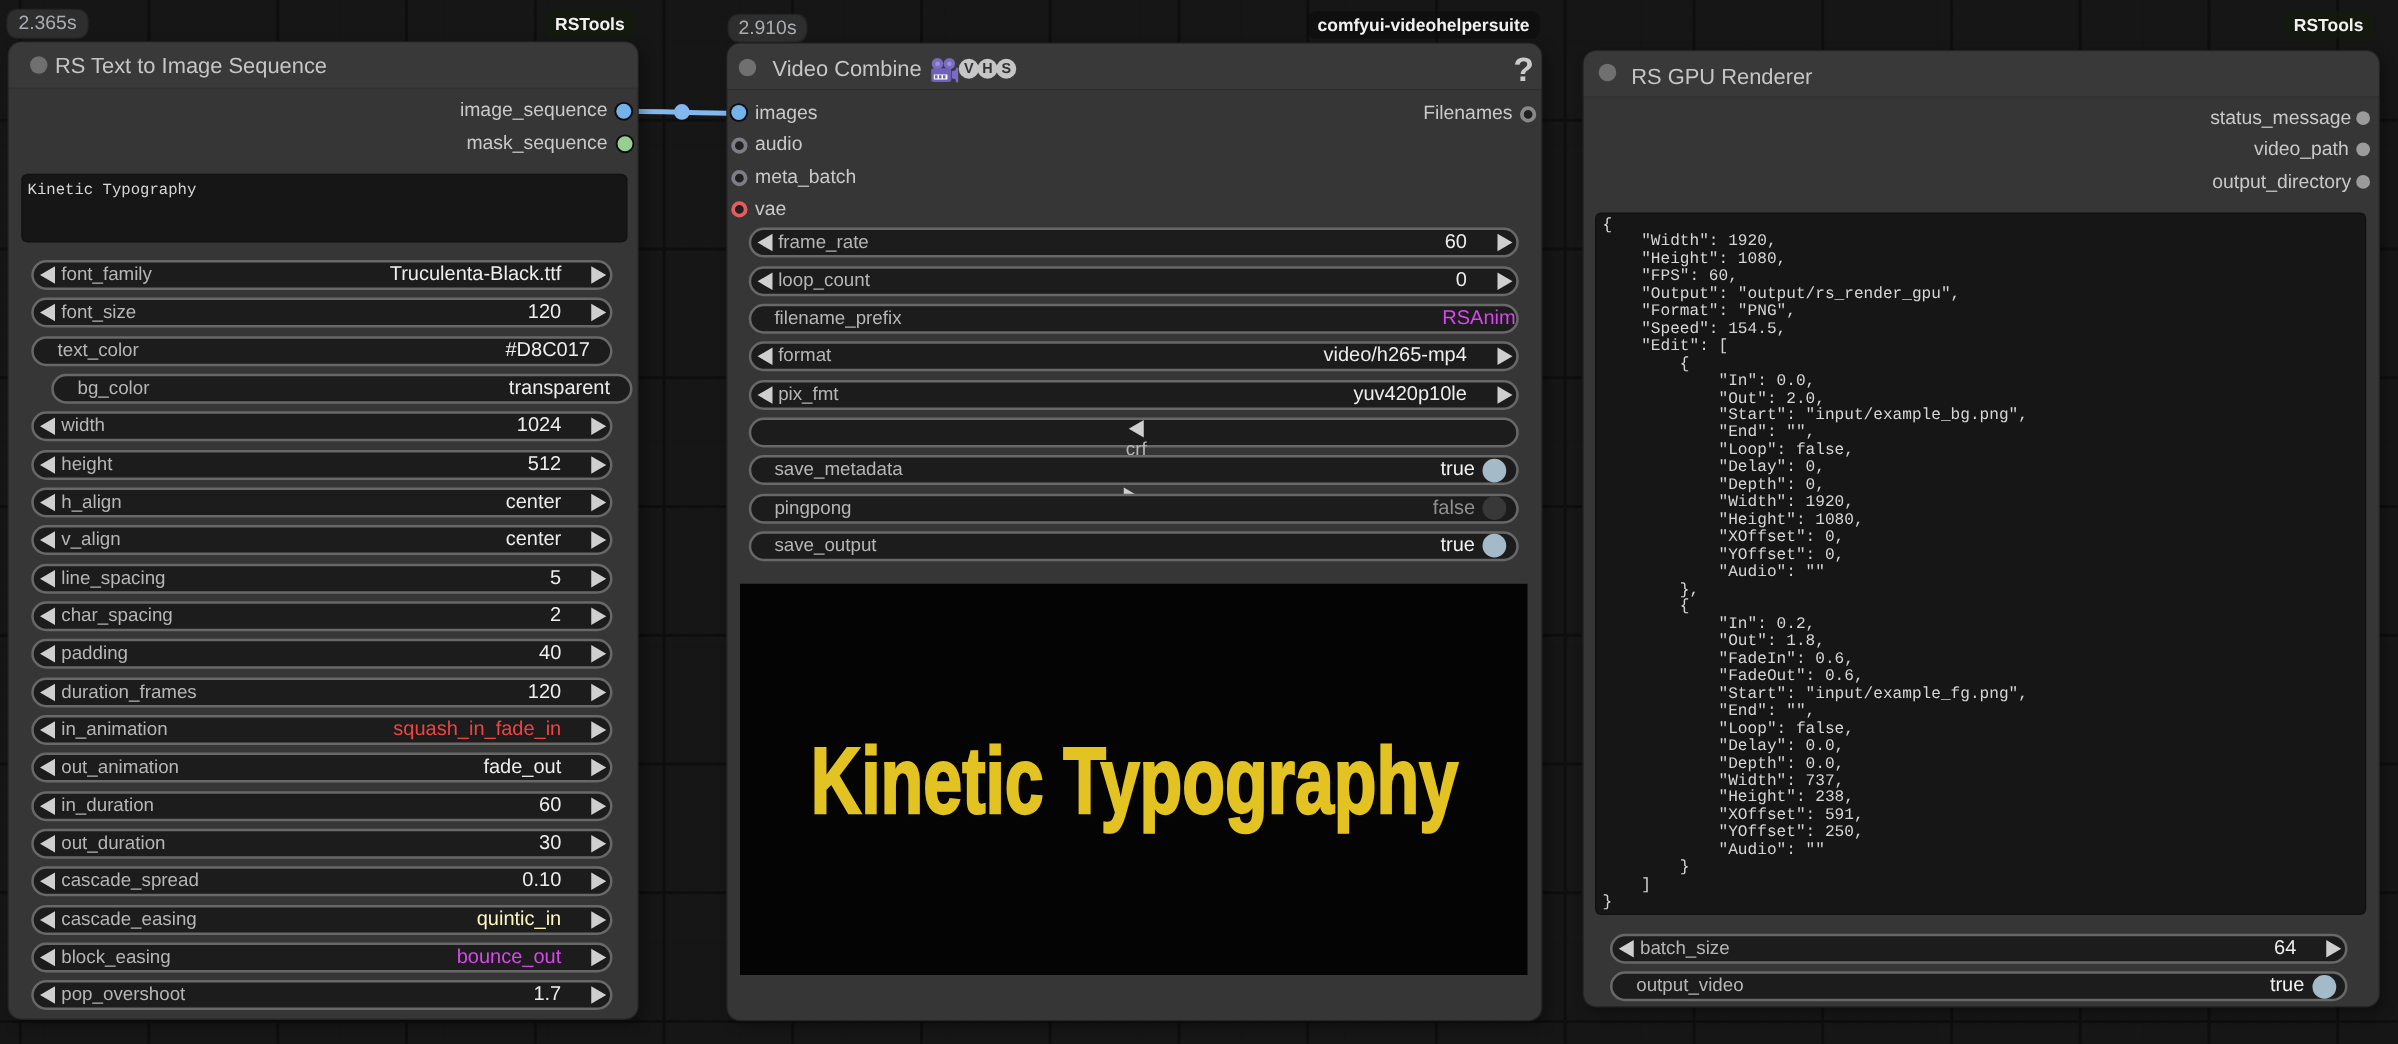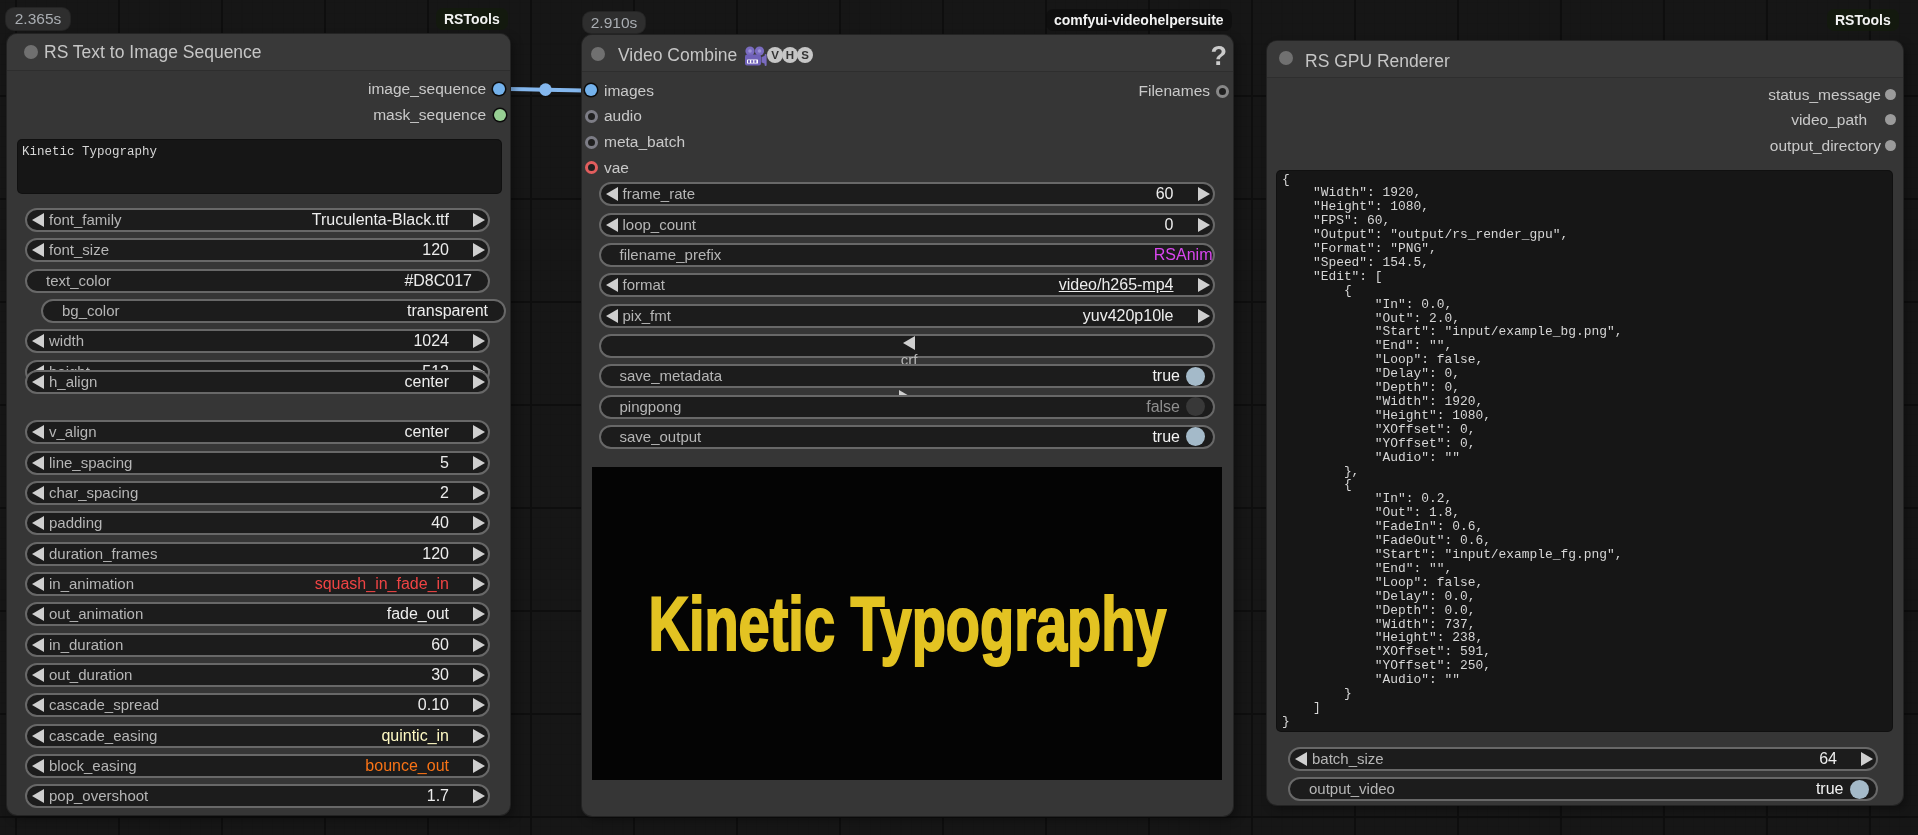--- a/index.html
+++ b/index.html
@@ -83,21 +83,21 @@
       <span class="lab" style="margin-left:5px;">width</span>
       <span class="val" style="color:#ededed;margin-right:24px;">1024</span>
       <span class="tr"></span>
     </div>
 <div class="w" style="left:18px;top:325.6px;width:465px;">
       <span class="tl"></span>
       <span class="lab" style="margin-left:5px;">height</span>
       <span class="val" style="color:#ededed;margin-right:24px;">512</span>
       <span class="tr"></span>
     </div>
-<div class="w" style="left:18px;top:336px;width:465px;">
+<div class="w" style="left:18px;top:356.0px;width:465px;">
       <span class="tl"></span>
       <span class="lab" style="margin-left:5px;">h_align</span>
       <span class="val" style="color:#ededed;margin-right:24px;">center</span>
       <span class="tr"></span>
     </div>
 <div class="w" style="left:18px;top:386.3px;width:465px;">
       <span class="tl"></span>
       <span class="lab" style="margin-left:5px;">v_align</span>
       <span class="val" style="color:#ededed;margin-right:24px;">center</span>
       <span class="tr"></span>
@@ -158,21 +158,21 @@
     </div>
 <div class="w" style="left:18px;top:689.6px;width:465px;">
       <span class="tl"></span>
       <span class="lab" style="margin-left:5px;">cascade_easing</span>
       <span class="val" style="color:#fef9c3;margin-right:24px;">quintic_in</span>
       <span class="tr"></span>
     </div>
 <div class="w" style="left:18px;top:719.9px;width:465px;">
       <span class="tl"></span>
       <span class="lab" style="margin-left:5px;">block_easing</span>
-      <span class="val" style="color:#f97316;margin-right:24px;">bounce_out</span>
+      <span class="val" style="color:#d946ef;margin-right:24px;">bounce_out</span>
       <span class="tr"></span>
     </div>
 <div class="w" style="left:18px;top:750.3px;width:465px;">
       <span class="tl"></span>
       <span class="lab" style="margin-left:5px;">pop_overshoot</span>
       <span class="val" style="color:#ededed;margin-right:24px;">1.7</span>
       <span class="tr"></span>
     </div>
 </div>
 <div class="badge" style="left:6px;top:8px;width:64px;height:22px;line-height:22px;">2.365s</div>
@@ -220,21 +220,21 @@
       <span class="val" style="color:#ededed;margin-right:24px;">0</span>
       <span class="tr"></span>
     </div>
 <div class="w" style="left:16.5px;top:208.0px;width:616px;">
       <span class="lab" style="margin-left:19px;">filename_prefix</span>
       <span class="val" style="color:#d946ef;">RSAnim</span>
     </div>
 <div class="w" style="left:16.5px;top:238.3px;width:616px;">
       <span class="tl"></span>
       <span class="lab" style="margin-left:5px;">format</span>
-      <span class="val" style="color:#ededed;margin-right:24px;text-decoration:underline;">video/h265-mp4</span>
+      <span class="val" style="color:#ededed;margin-right:24px;">video/h265-mp4</span>
       <span class="tr"></span>
     </div>
 <div class="w" style="left:16.5px;top:268.6px;width:616px;">
       <span class="tl"></span>
       <span class="lab" style="margin-left:5px;">pix_fmt</span>
       <span class="val" style="color:#ededed;margin-right:24px;">yuv420p10le</span>
       <span class="tr"></span>
     </div>
 <div class="w" style="left:16.5px;top:298.9px;width:616px;flex-direction:column;">
       <span class="tl"></span>
@@ -267,21 +267,21 @@
 </div>
 <div class="badge" style="left:583px;top:12px;width:62px;height:21px;line-height:21px;">2.910s</div>
 <div class="nbadge n2" style="left:1046px;top:9px;">comfyui-videohelpersuite</div>
 <div class="node" style="left:1267px;top:41px;width:636px;height:764px;">
 <div class="hdr"></div>
 <span class="hdot" style="left:12px;top:10px;"></span>
 <span class="title" style="left:38px;top:9.5px;">RS GPU Renderer</span>
 <span class="dot2" style="left:618.1px;top:48.0px;"></span>
 <span class="plab" style="right:22px;top:43.5px;">status_message</span>
 <span class="dot2" style="left:618.1px;top:73.4px;"></span>
-<span class="plab" style="right:36px;top:68.9px;">video_path</span>
+<span class="plab" style="right:24px;top:68.9px;">video_path</span>
 <span class="dot2" style="left:618.1px;top:99.1px;"></span>
 <span class="plab" style="right:22px;top:94.6px;">output_directory</span>
 <div class="ta" style="left:10px;top:130px;width:615px;height:560px;">
       <pre class="j" style="padding:1.5px 0 0 5px;line-height:13.9px;">{
     "Width": 1920,
     "Height": 1080,
     "FPS": 60,
     "Output": "output/rs_render_gpu",
     "Format": "PNG",
     "Speed": 154.5,

